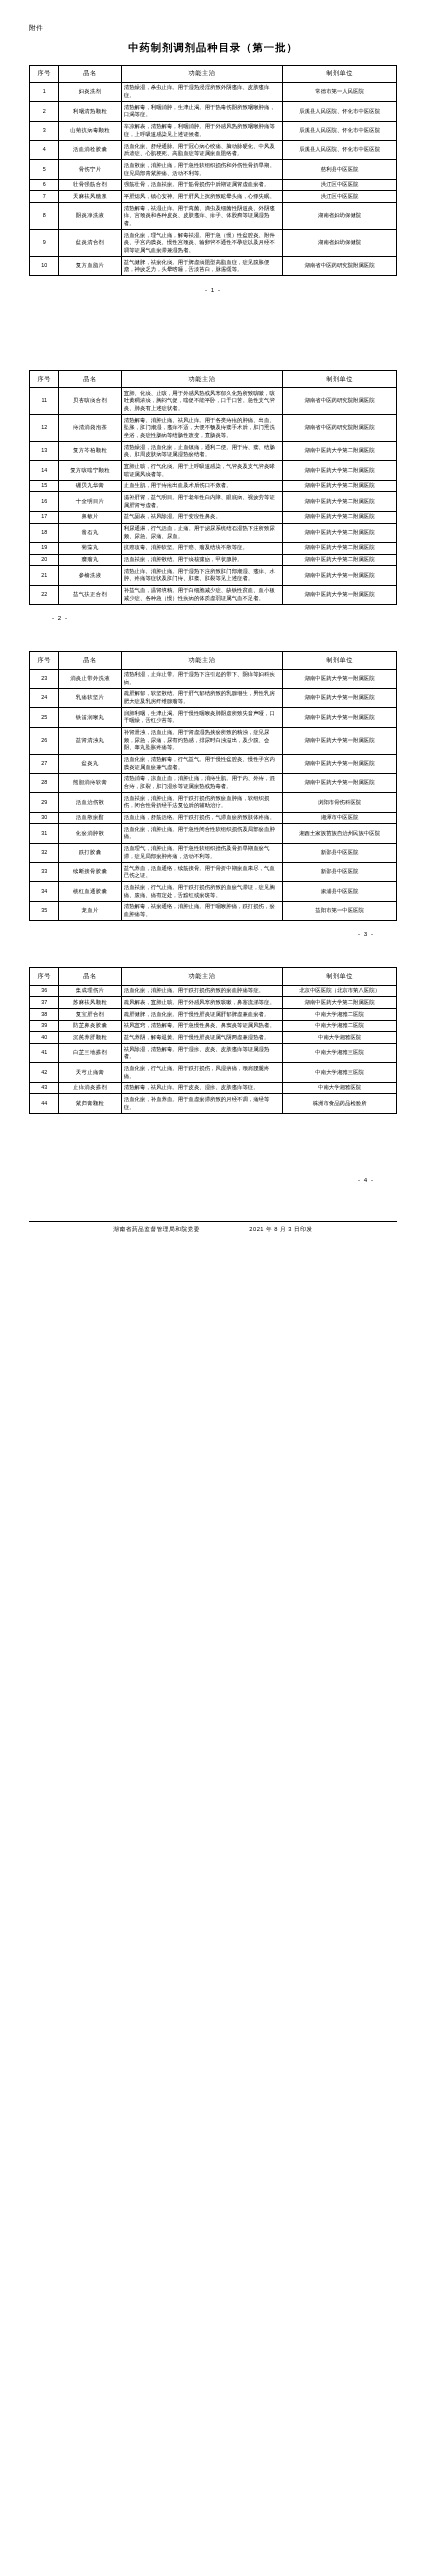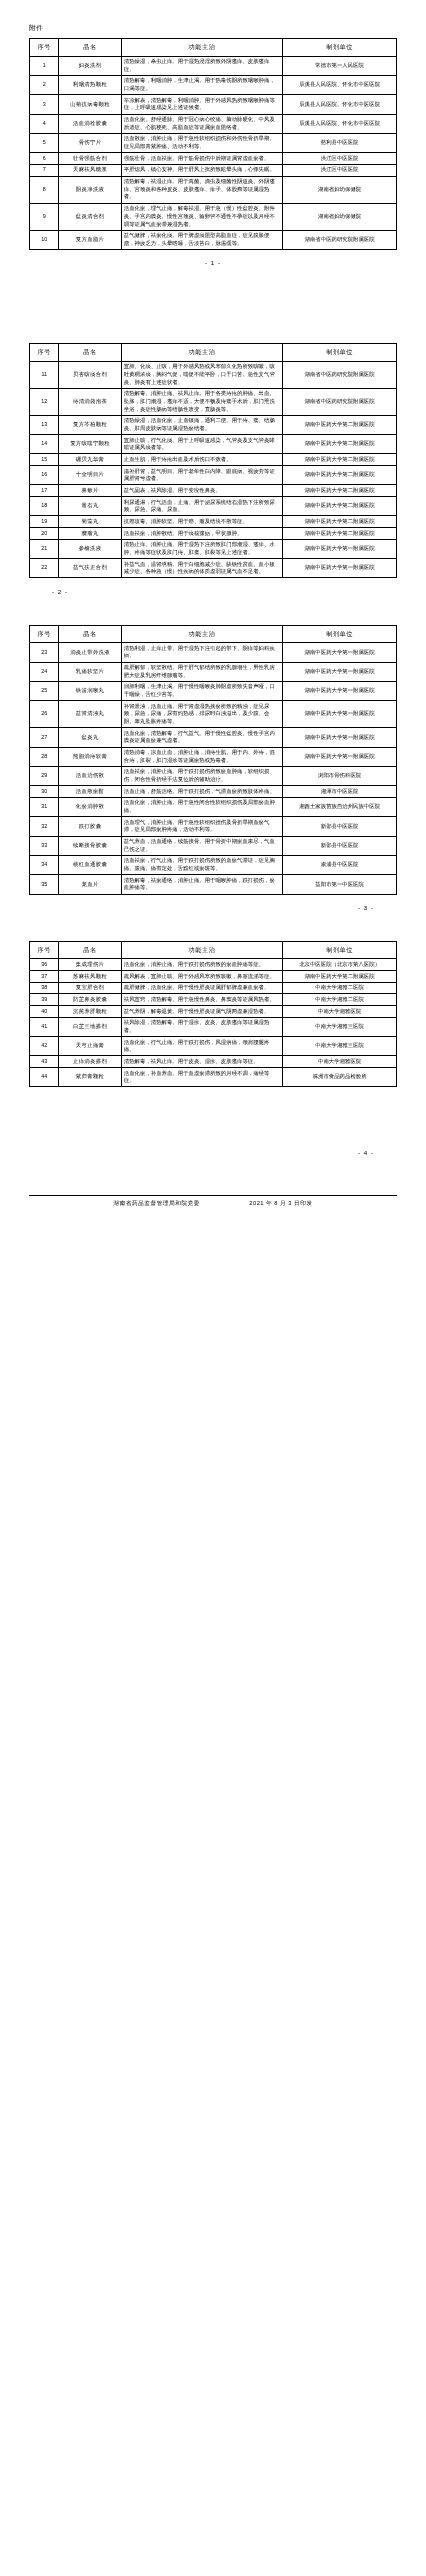--- a/index.html
+++ b/index.html
@@ -79,20 +79,21 @@
     padding-top:4.1px;
     letter-spacing:0.5px;
   }
   .footer-sep{width:20.6px;}
 </style>
 </head>
 <body>
 
 <div class="page">
   <div class="attach-label">附件</div>
+  <div class="doc-title">中药制剂调剂品种目录（第一批）</div>
 
   <table class="grid">
     <colgroup>
         <col class="c-no">
         <col class="c-name">
         <col class="c-func">
         <col class="c-unit">
       </colgroup>
     <thead>
       <tr>

